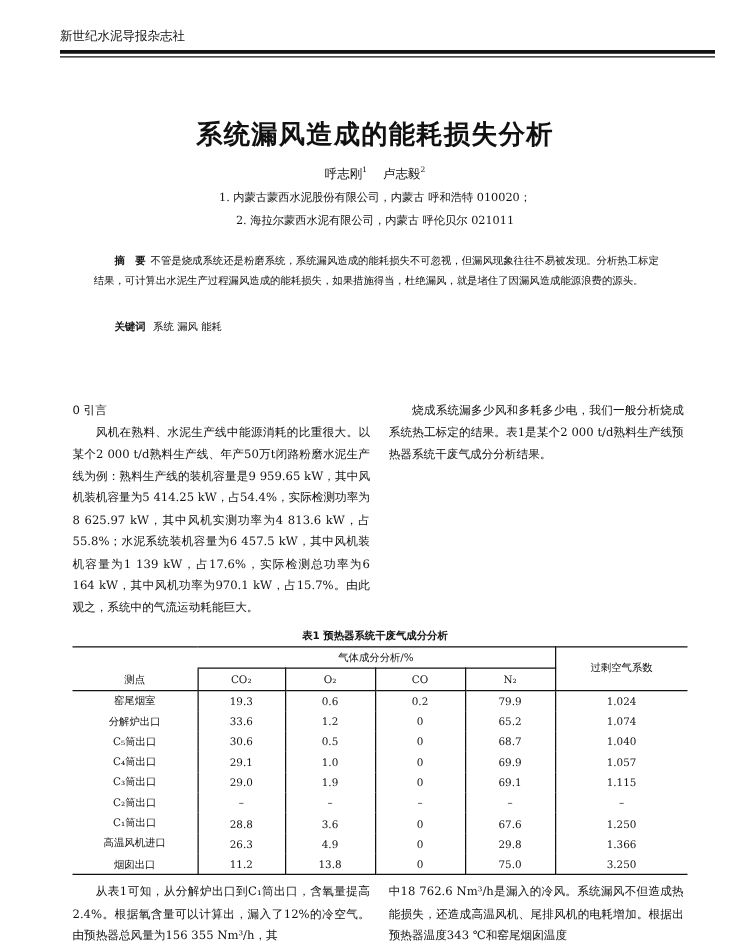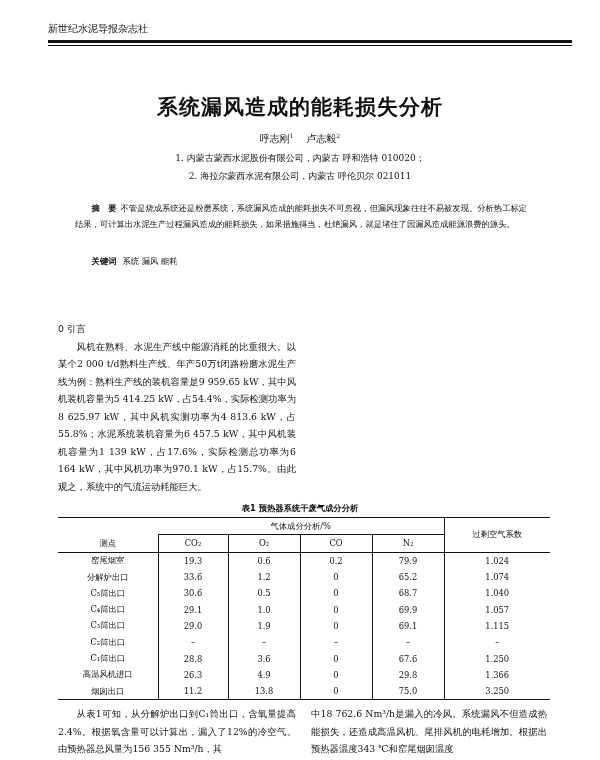--- a/index.html
+++ b/index.html
@@ -70,20 +70,21 @@
 <div class="keywords">
   <span class="lbl">关键词</span><span>系统 漏风 能耗</span>
 </div>
 
 <div class="col col-left">
   <h3 class="plain">0 引言</h3>
   <p>风机在熟料、水泥生产线中能源消耗的比重很大。以某个2 000 t/d熟料生产线、年产50万t闭路粉磨水泥生产线为例：熟料生产线的装机容量是9 959.65 kW，其中风机装机容量为5 414.25 kW，占54.4%，实际检测功率为8 625.97 kW，其中风机实测功率为4 813.6 kW，占55.8%；水泥系统装机容量为6 457.5 kW，其中风机装机容量为1 139 kW，占17.6%，实际检测总功率为6 164 kW，其中风机功率为970.1 kW，占15.7%。由此观之，系统中的气流运动耗能巨大。</p>
 </div>
 
 <div class="col col-right">
+  <p>烧成系统漏多少风和多耗多少电，我们一般分析烧成系统热工标定的结果。表1是某个2 000 t/d熟料生产线预热器系统干废气成分分析结果。</p>
 </div>
 
 <div class="table-caption">表1 预热器系统干废气成分分析</div>
 
 <table class="data">
   <colgroup>
     <col style="width:100px">
       <col style="width:70px">
       <col style="width:72px">
       <col style="width:72px">

